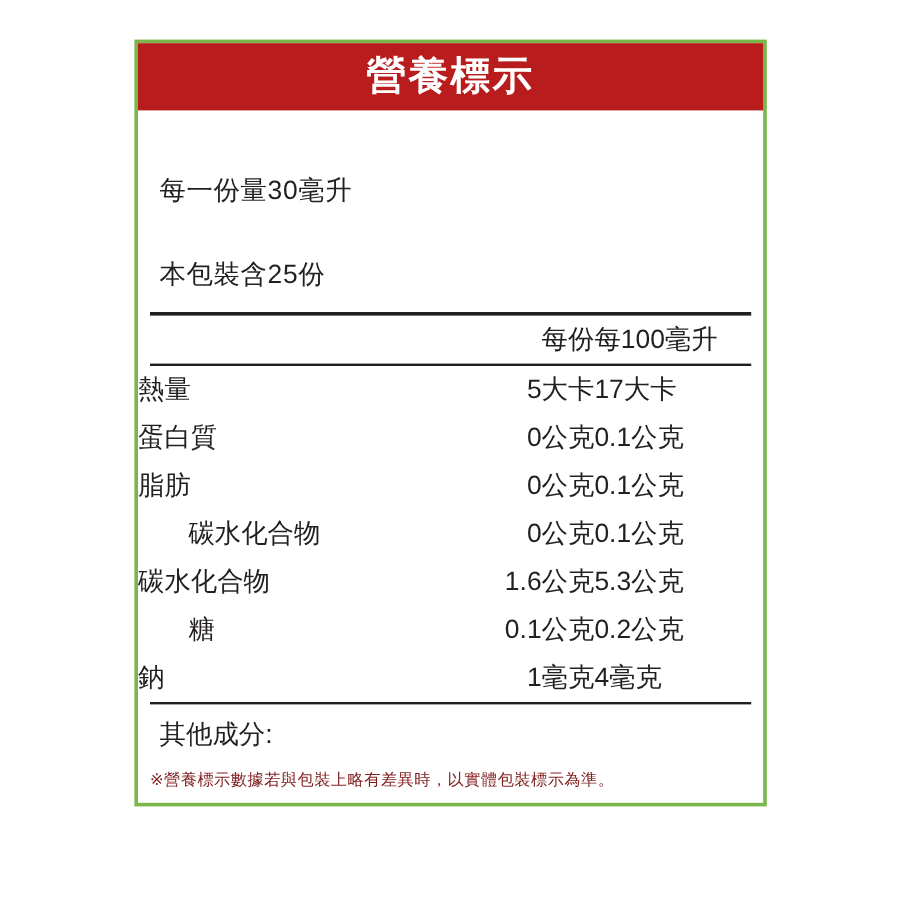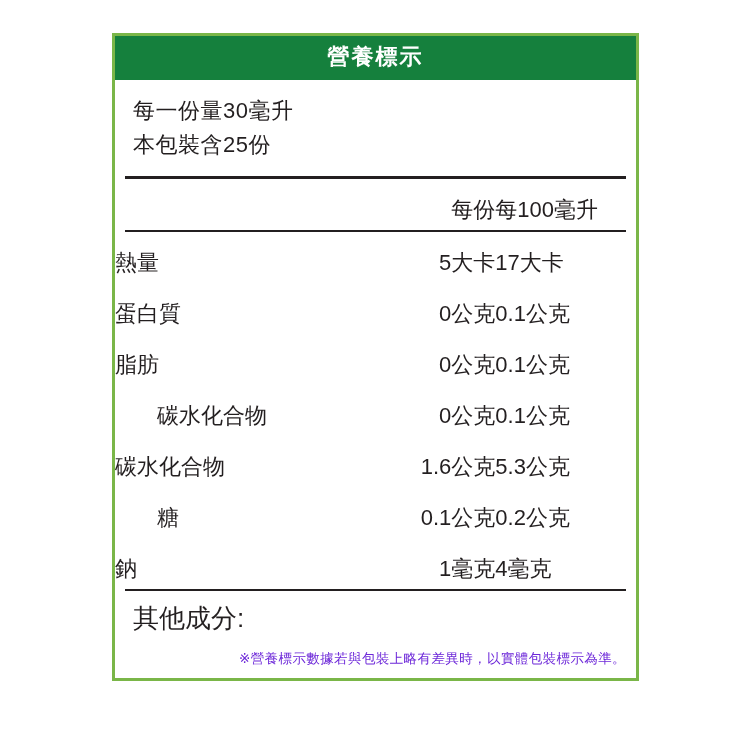--- a/index.html
+++ b/index.html
@@ -17,54 +17,55 @@
   .panel {
     position: absolute;
     left: 112px;
     top: 33px;
     width: 527px;
     box-sizing: border-box;
     border: 3px solid #7ab648;
     background: #ffffff;
   }
   .title-bar {
-    background: #15803d;
+    background: #b91c1c;
     color: #ffffff;
     text-align: center;
-    font-size: 22px;
+    font-size: 33px;
     font-weight: bold;
     letter-spacing: 2px;
     padding: 9px 0 11px 0;
     line-height: 1.1;
   }
   .serving {
     padding: 14px 0 12px 18px;
     font-size: 22px;
     line-height: 1.55;
   }
   .serving div {
     letter-spacing: 0.5px;
+    margin-top: 36px;
   }
   .rule-thick {
     height: 3px;
     background: #231f20;
     margin: 2px 10px 0 10px;
   }
   .rule-thin {
     height: 2px;
     background: #231f20;
     margin: 0 10px;
   }
   table.nutri {
     width: 100%;
     border-collapse: collapse;
     font-size: 22px;
   }
   table.nutri td {
-    padding: 16px 0 5px 0;
+    padding: 5px 0 5px 0;
     vertical-align: baseline;
     white-space: nowrap;
   }
   td.label {
     text-align: left;
     padding-left: 18px;
     width: 46%;
     margin-left: 28px;
   }
   td.label.indent {
@@ -83,30 +84,30 @@
   .head-row td {
     padding-top: 8px;
     padding-bottom: 10px;
   }
   .spacer-top td { padding-top: 9px; }
   .spacer-bottom td { padding-bottom: 9px; }
   .other-wrap {
     padding-top: 10px;
   }
   .other-title {
-    font-size: 26px;
+    font-size: 22px;
     padding-left: 18px;
     padding-bottom: 2px;
   }
   .footnote {
     font-size: 13.5px;
-    text-align: right;
+    text-align: left;
     padding: 12px 10px 10px 10px;
     letter-spacing: 0.4px;
-    color: #6d28d9;
+    color: #7f1d1d;
   }
 </style>
 </head>
 <body>
 
 <div class="panel">
 
   <div class="title-bar">營養標示</div>
 
   <div class="serving">

